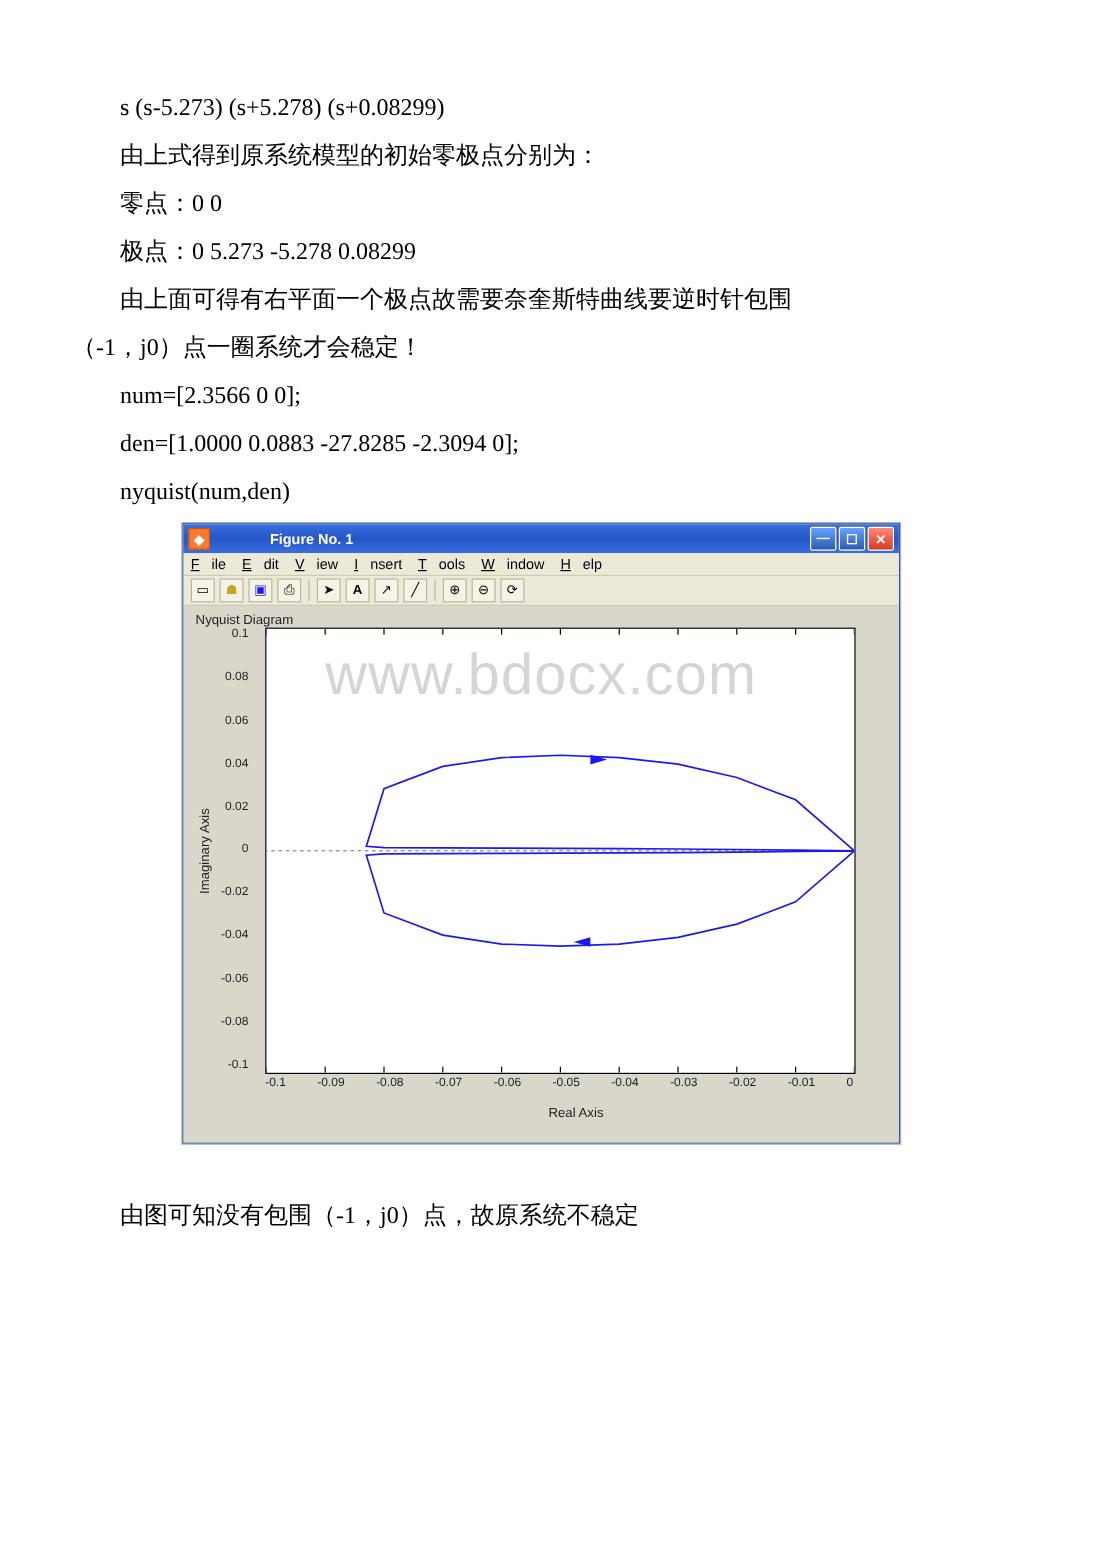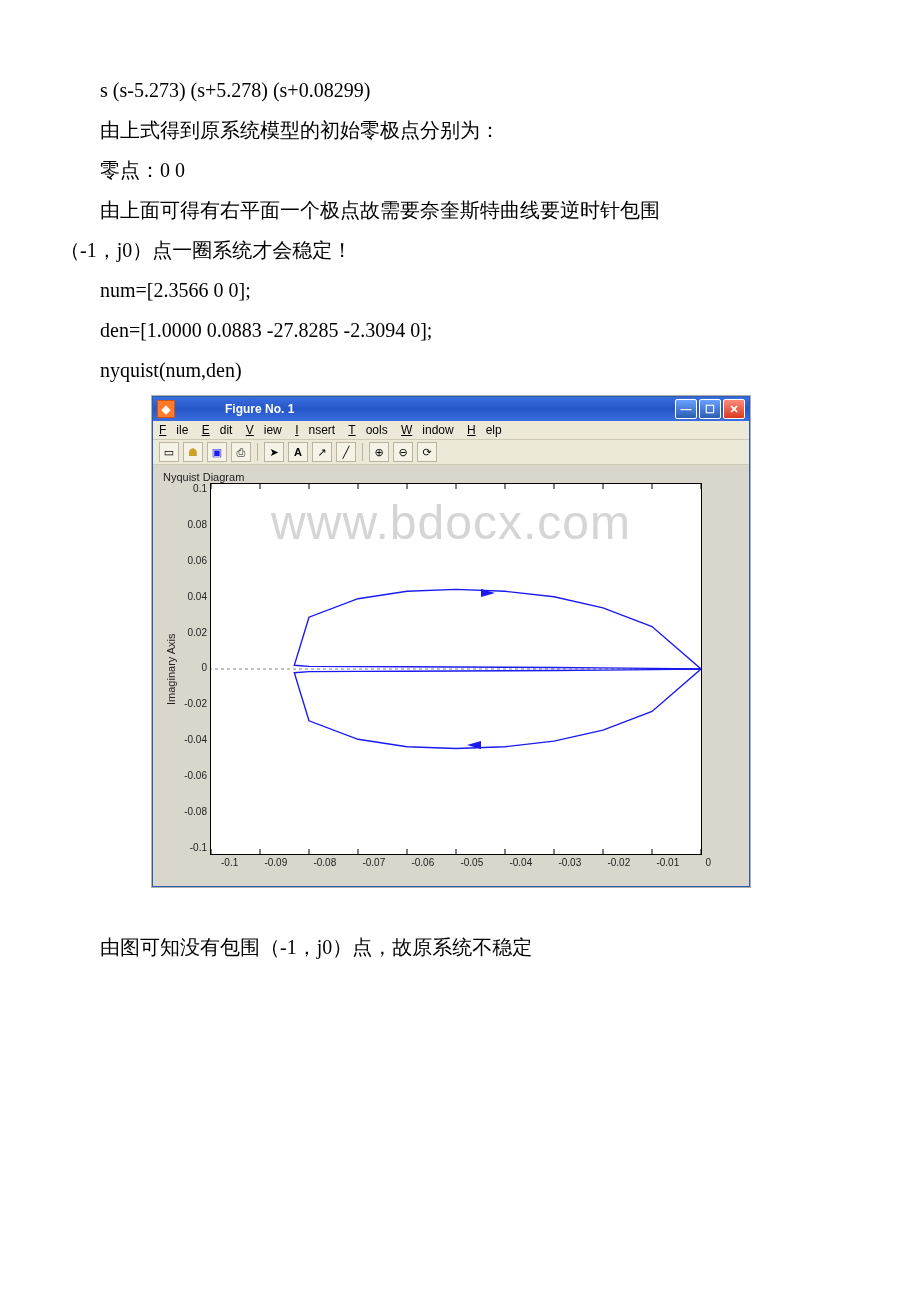--- a/index.html
+++ b/index.html
@@ -146,21 +146,21 @@
     text-align: center;
     padding-right: 2px;
   }
   .yticks {
     display: flex;
     flex-direction: column;
     justify-content: space-between;
     font-size: 10px;
     color: #222;
     text-align: right;
-    padding-right: 3px;
+    padding-right: 14px;
     height: 370px;
     min-width: 30px;
   }
   .axes {
     background: #ffffff;
     border: 1px solid #000;
     width: 490px;
     height: 370px;
     position: relative;
     overflow: hidden;
@@ -197,20 +197,21 @@
     height: 40px;
   }
 </style>
 </head>
 <body>
 
 <div class="page">
   <p class="body-text code">s (s-5.273) (s+5.278) (s+0.08299)</p>
   <p class="body-text">由上式得到原系统模型的初始零极点分别为：</p>
   <p class="body-text">零点：0  0</p>
+  <p class="body-text">极点：0  5.273  -5.278 0.08299</p>
   <p class="body-text">由上面可得有右平面一个极点故需要奈奎斯特曲线要逆时针包围</p>
   <p class="body-text noindent-wrap">（-1，j0）点一圈系统才会稳定！</p>
   <p class="body-text code">num=[2.3566 0 0];</p>
   <p class="body-text code">den=[1.0000 0.0883 -27.8285 -2.3094 0];</p>
   <p class="body-text code">nyquist(num,den)</p>
 
   <div class="figure-window">
     <div class="titlebar">
       <span class="app-icon">◆</span>
       <span class="title-text">Figure No. 1</span>
@@ -308,18 +309,19 @@
           <div>-0.08</div>
           <div>-0.07</div>
           <div>-0.06</div>
           <div>-0.05</div>
           <div>-0.04</div>
           <div>-0.03</div>
           <div>-0.02</div>
           <div>-0.01</div>
           <div>0</div>
         </div>
+      <div class="xlabel">Real Axis</div>
     </div>
   </div>
 
   <div class="spacer"></div>
   <p class="body-text">由图可知没有包围（-1，j0）点，故原系统不稳定</p>
 </div>
 
 </body></html>

